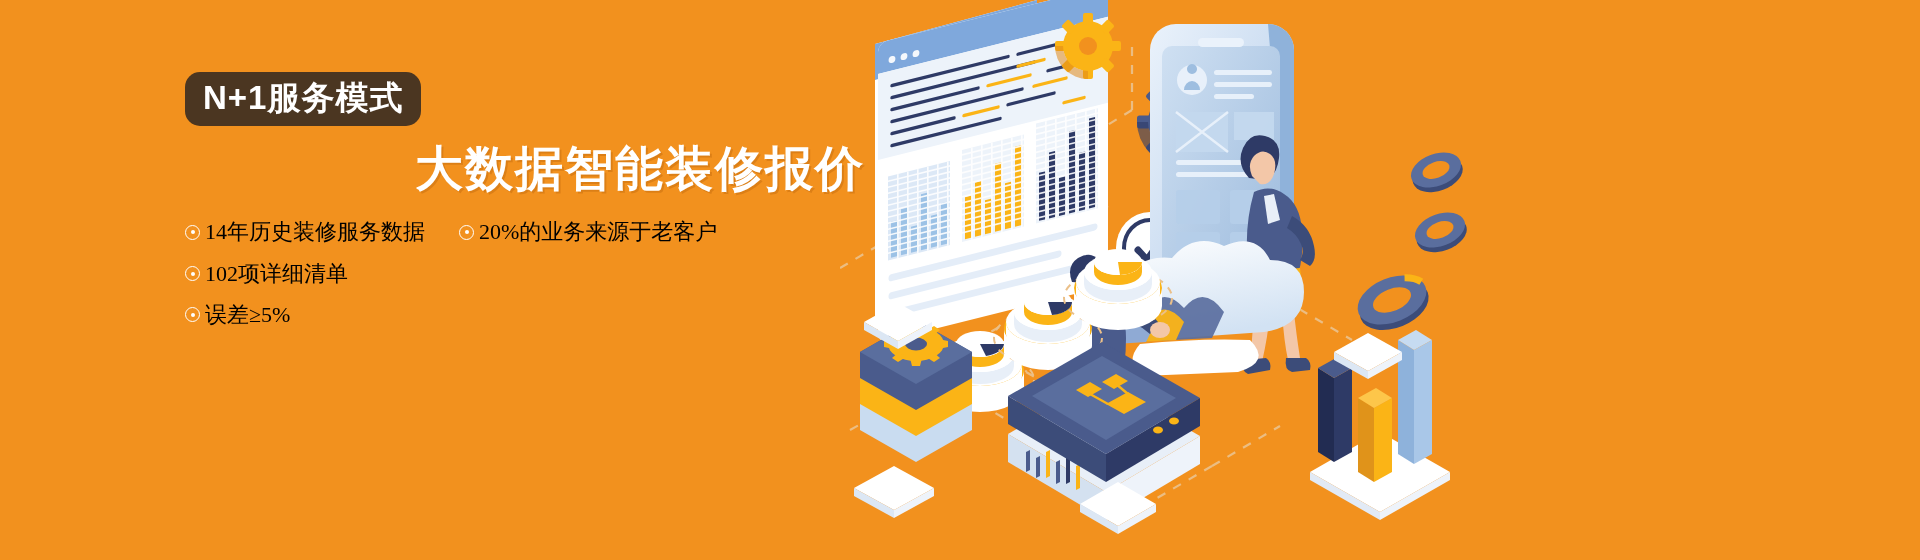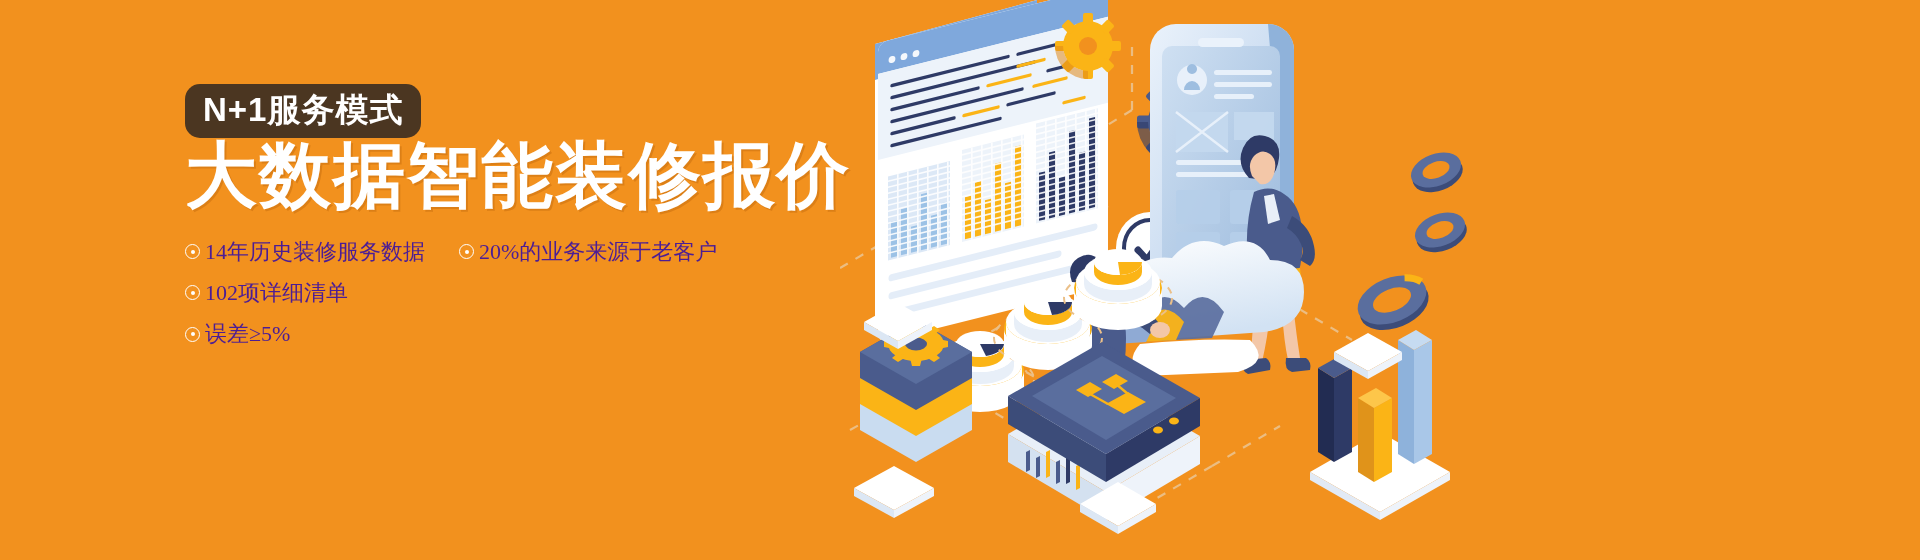--- a/index.html
+++ b/index.html
@@ -9,54 +9,55 @@
     background:#F2911E;
   }
   #banner{
     position:relative;width:1920px;height:560px;
     background:#F2911E;
     overflow:hidden;
   }
 
   
   .copy{
-    position:absolute;left:185px;top:84px;width:680px;
+    position:absolute;left:185px;top:72px;width:680px;
   }
   .badge{
     display:inline-block;
     background:#4B3621;
     color:#FFFFFF;
     font-family:"Liberation Sans",sans-serif;
     font-weight:bold;
     font-size:33px;
     line-height:1;
     padding:9px 18px 12px 18px;
     border-radius:15px;
     letter-spacing:1px;
   }
   .headline{
-    margin-top:0;
+    margin-top:18px;
     color:#FFFFFF;
     font-family:"Liberation Sans",sans-serif;
     font-weight:bold;
-    font-size:72px;
+    font-size:48px;
     line-height:1.05;
     letter-spacing:2px;
     white-space:nowrap;
     text-shadow:2px 2px 0 rgba(180,95,10,0.35);
+    text-align:right;
   }
   .bullets{
     margin-top:26px;
     display:flex;
     column-gap:24px;
   }
   .bcol{display:flex;flex-direction:column;row-gap:17px;}
   .bcol.col1{width:250px;}
   .bullet{
-    color:#4c1d95;
+    color:#000000;
     font-family:"Liberation Serif",serif;
     font-size:22px;
     line-height:1.1;
     white-space:nowrap;
     display:flex;
     align-items:center;
     column-gap:3px;
   }
   .bdot{
     display:inline-block;

